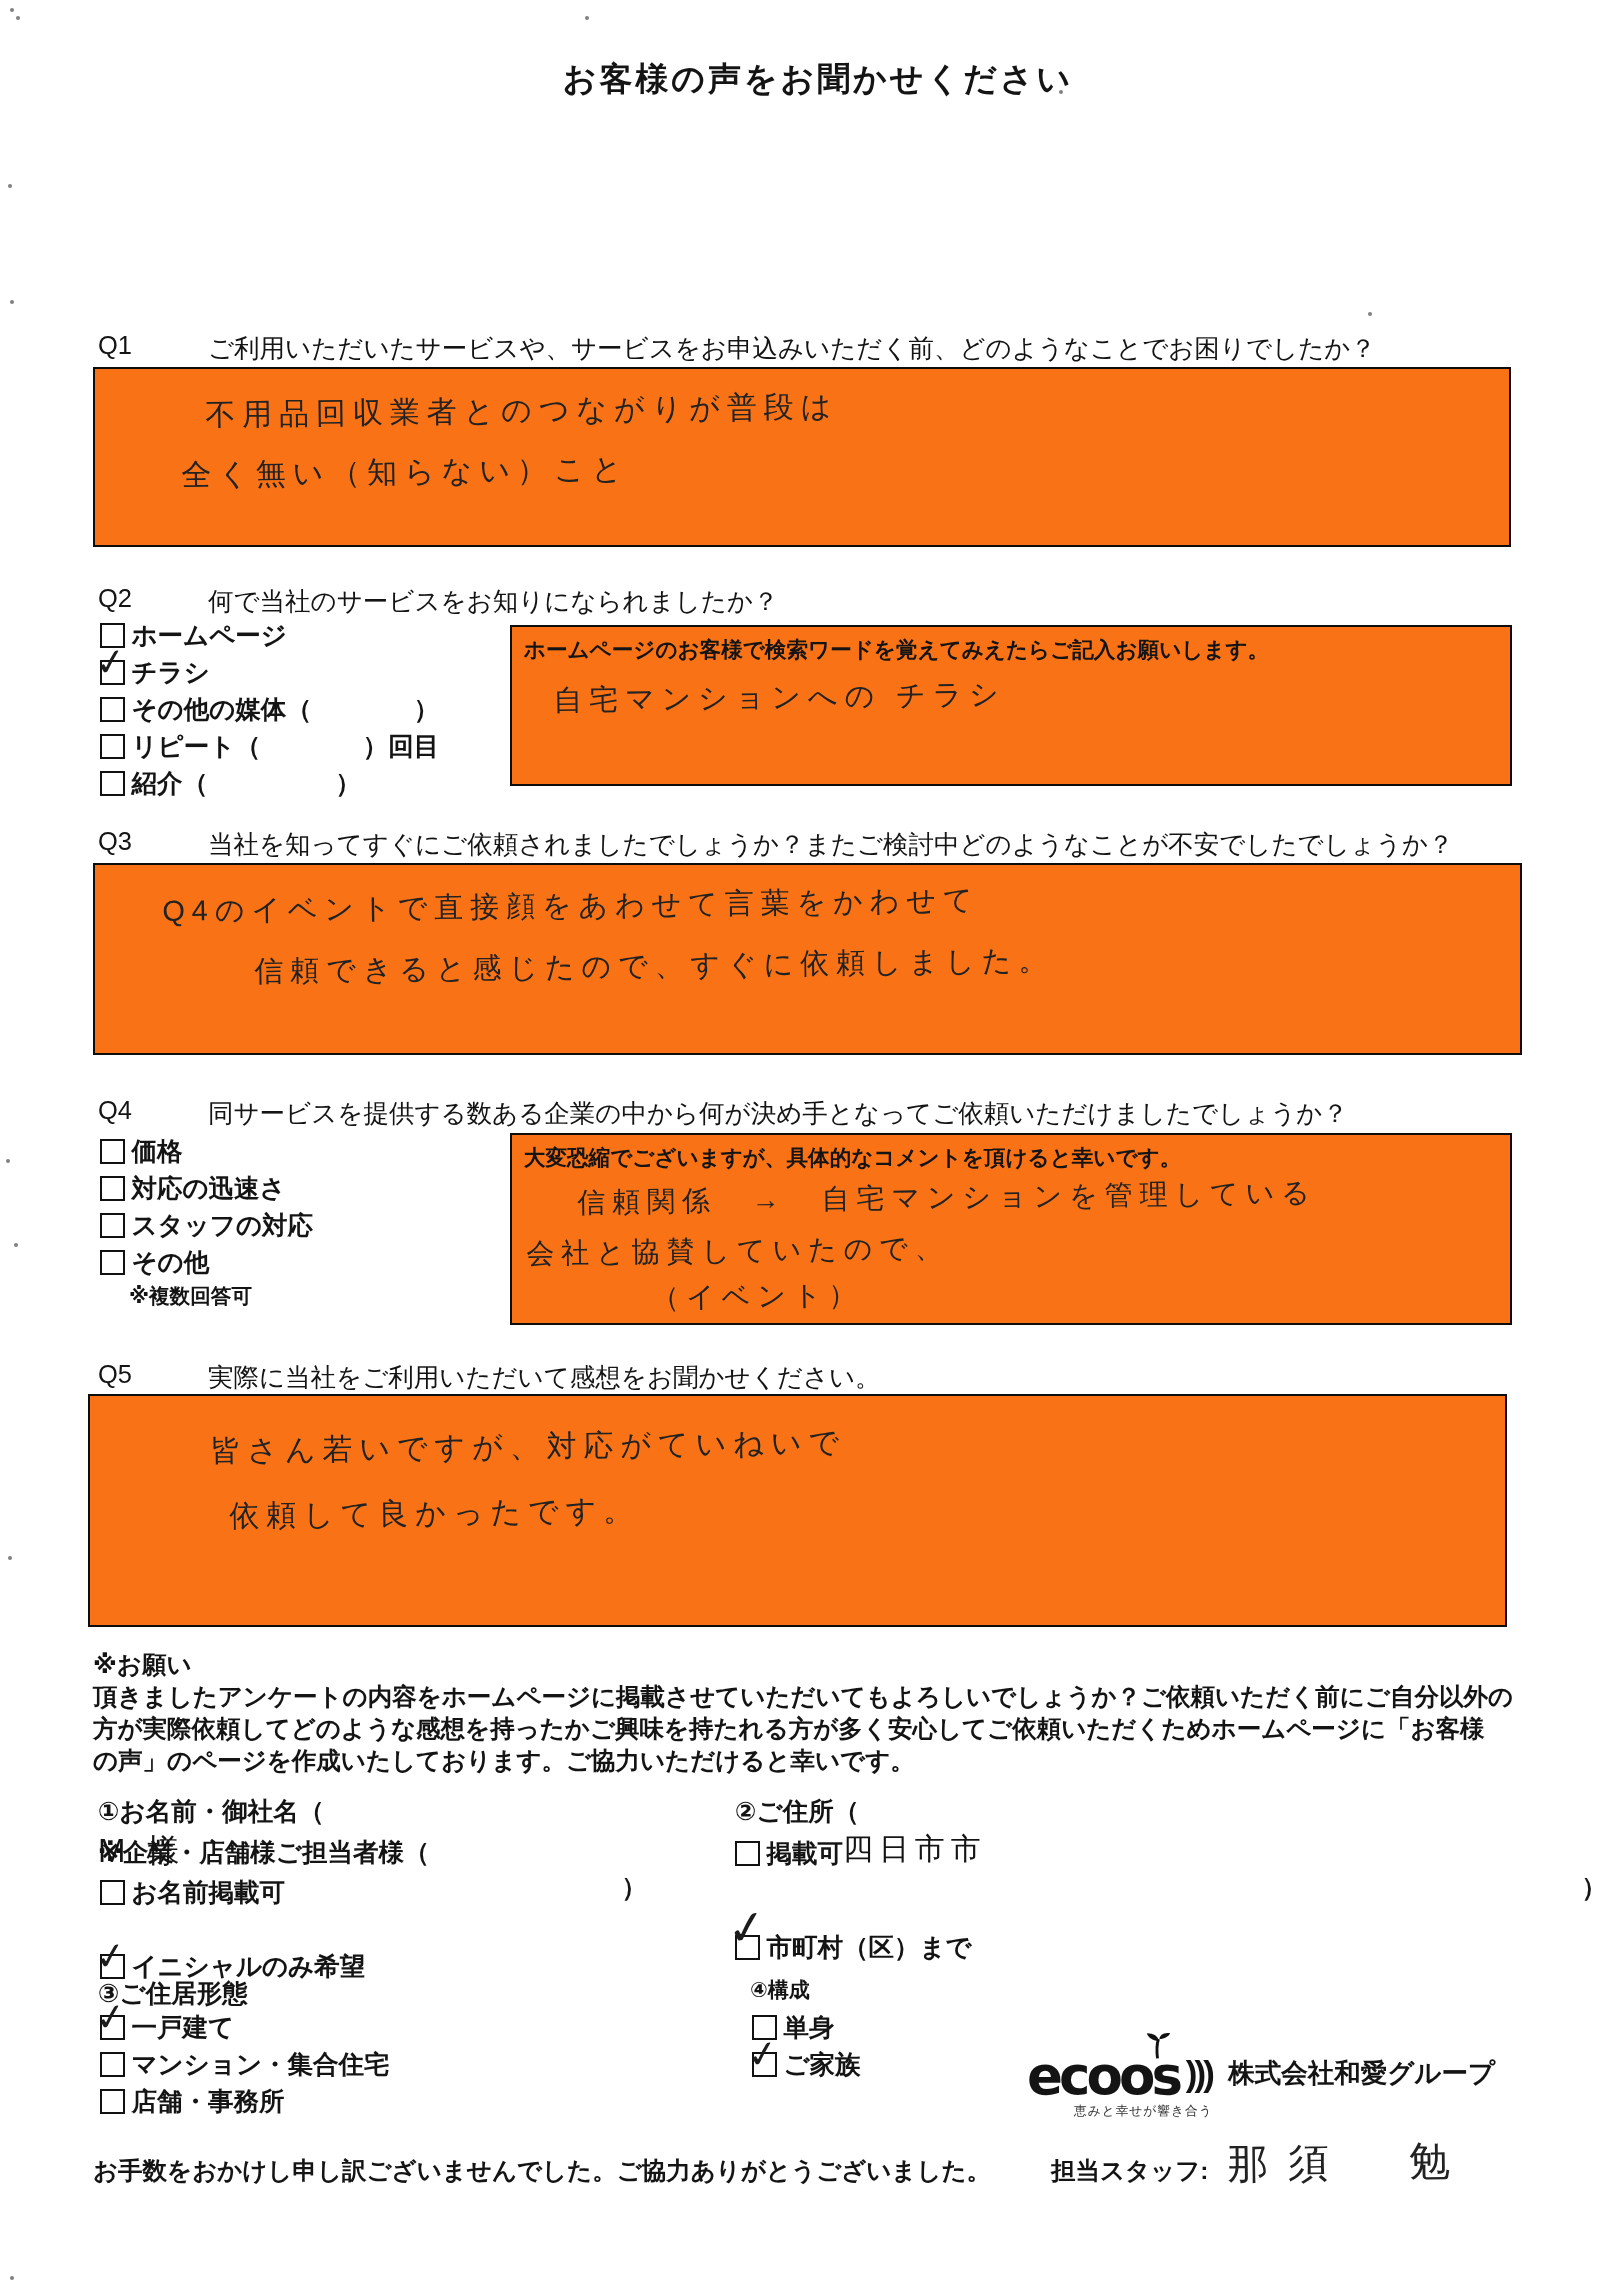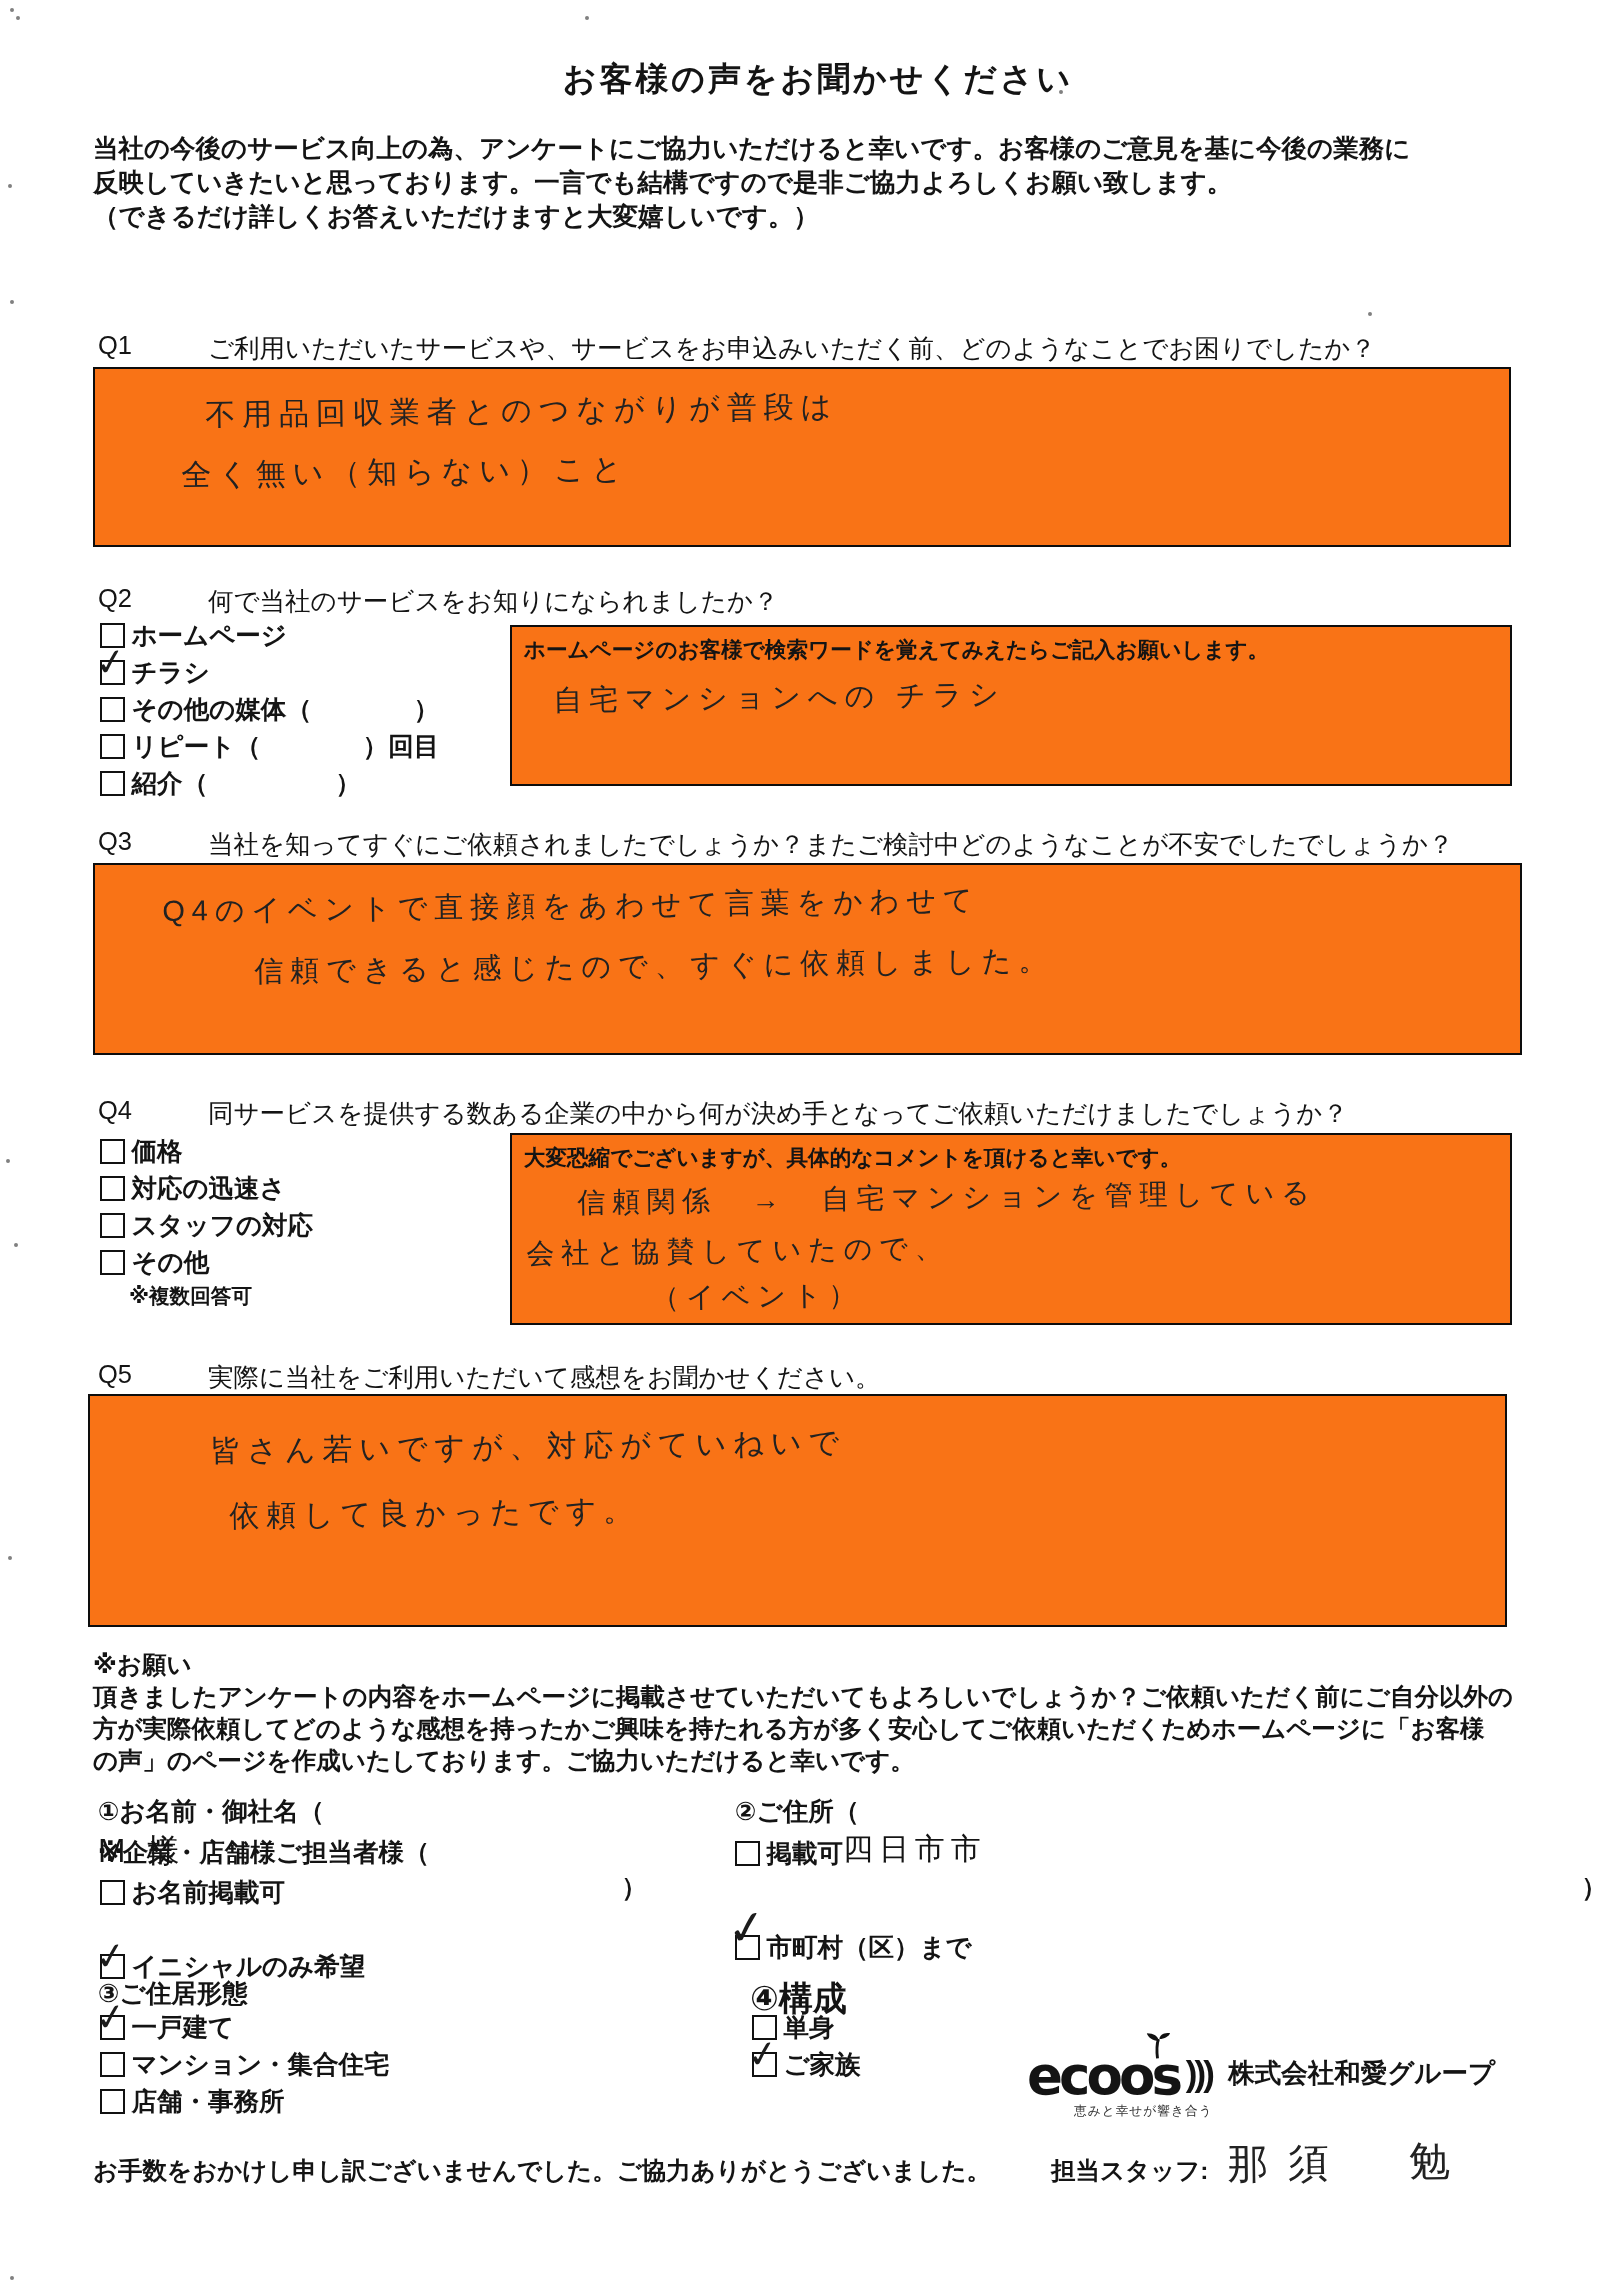--- a/index.html
+++ b/index.html
@@ -44,25 +44,20 @@
   <div class="dot abs" style="left:7.8px;top:184px"></div>
   <div class="dot abs" style="left:9.8px;top:300px"></div>
   <div class="dot abs" style="left:1368px;top:312px"></div>
   <div class="dot abs" style="left:5.9px;top:1159px"></div>
   <div class="dot abs" style="left:13.7px;top:1243px"></div>
   <div class="dot abs" style="left:1166px;top:1396px"></div>
   <div class="dot abs" style="left:7.8px;top:1556px"></div>
   <div class="dot abs" style="left:9.8px;top:2276px"></div>
 
   <div class="abs title">お客様の声をお聞かせください</div>
-  <div class="abs intro">
-    <div>当社の今後のサービス向上の為、アンケートにご協力いただけると幸いです。お客様のご意見を基に今後の業務に</div>
-    <div>反映していきたいと思っております。一言でも結構ですので是非ご協力よろしくお願い致します。</div>
-    <div>（できるだけ詳しくお答えいただけますと大変嬉しいです。）</div>
-  </div>
 
   <div class="abs qhead" style="top:331px">
     <span class="qnum">Q1</span>
     <span>ご利用いただいたサービスや、サービスをお申込みいただく前、どのようなことでお困りでしたか？</span>
   </div>
   <div class="abs abox" style="left:93px;top:367px;width:1418px;height:180px">
     <div class="hw" style="font-size:30px;margin:25.5px 0 0 110px">不用品回収業者とのつながりが普段は</div>
     <div class="hw" style="font-size:30px;margin:19.6px 0 0 86px">全く無い（知らない）こと</div>
   </div>
 
@@ -202,21 +197,21 @@
     <div class="opt">
       <span class="cb"></span>
       <span>マンション・集合住宅</span>
     </div>
     <div class="opt">
       <span class="cb"></span>
       <span>店舗・事務所</span>
     </div>
   </div>
 
-  <div class="abs" style="left:750px;top:1976px;font-size:34px;font-weight:800">④構成</div>
+  <div class="abs" style="left:750px;top:1976px;font-size:21px;font-weight:800">④構成</div>
   <div class="abs opts" style="left:752px;top:2009px">
     <div class="opt">
       <span class="cb"></span>
       <span>単身</span>
     </div>
     <div class="opt">
       <span class="cb">
           <span class="check">✓</span>
         </span>
       <span>ご家族</span>

